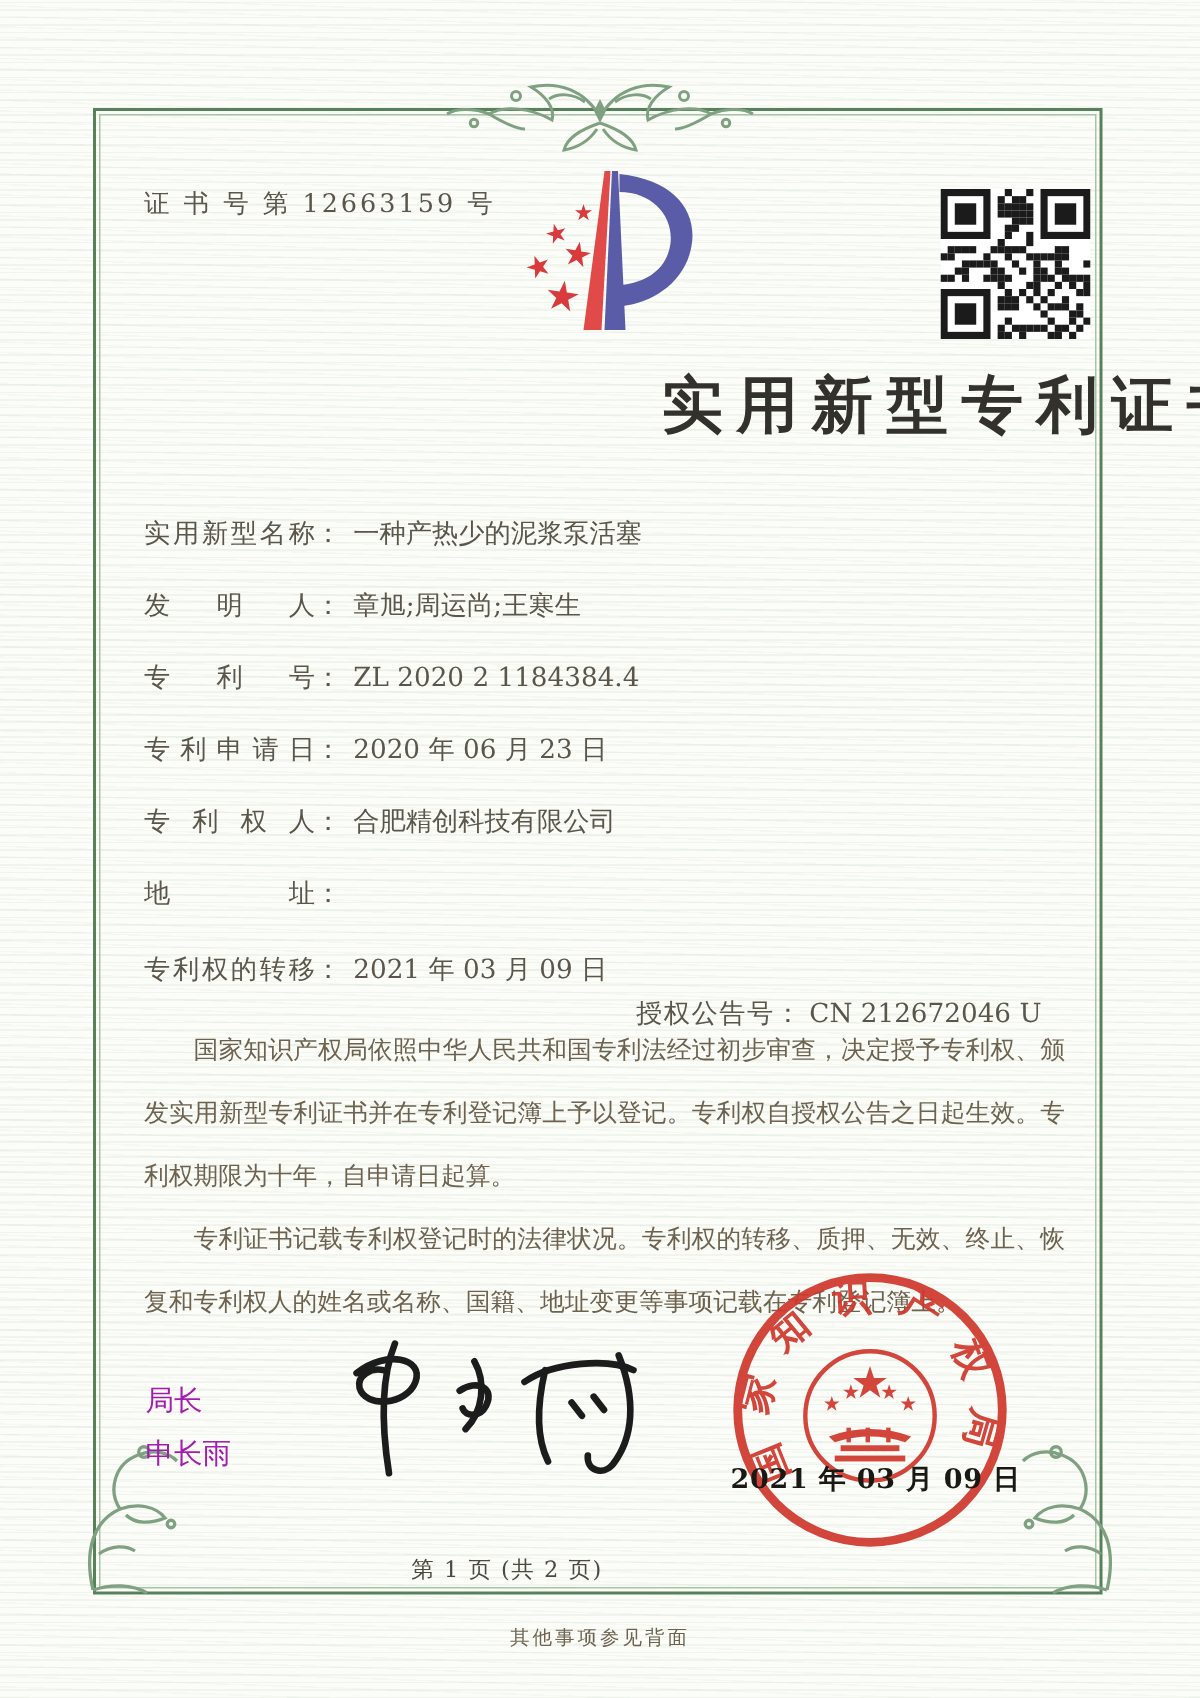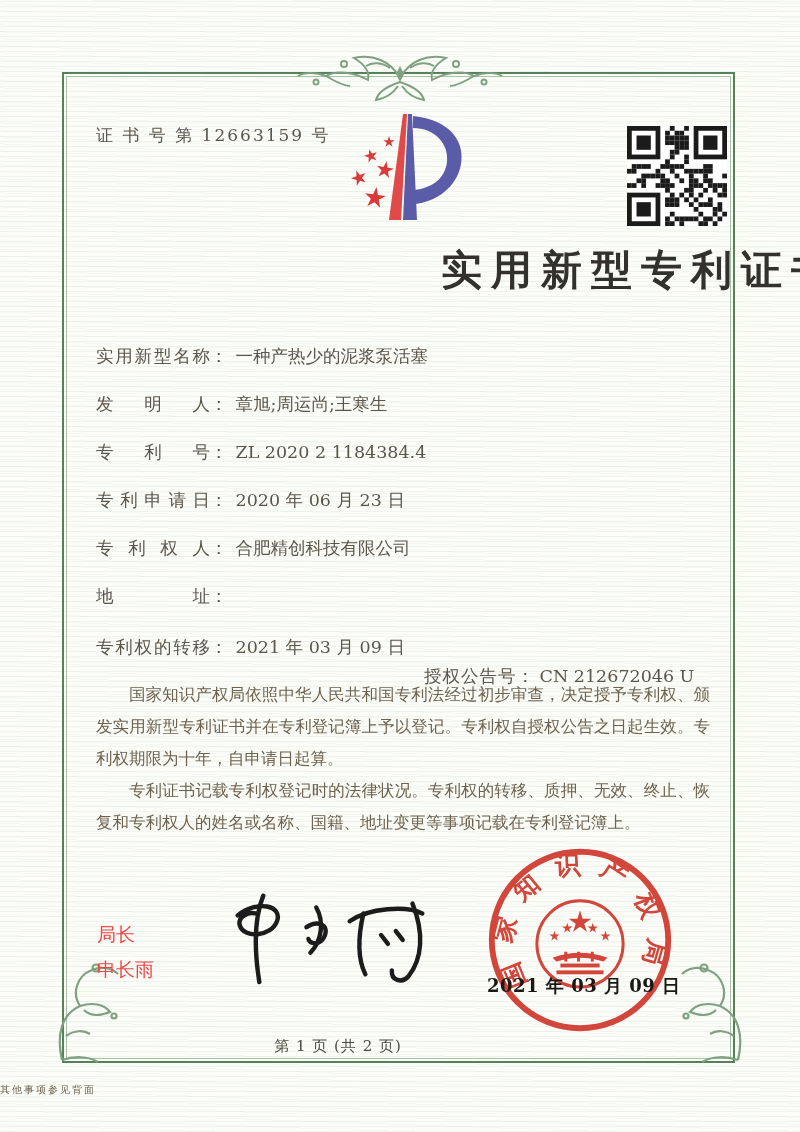--- a/index.html
+++ b/index.html
@@ -56,43 +56,43 @@
     text-align:justify;text-align-last:justify;
   }
   .fcolon{flex:0 0 auto;margin-right:8px;}
   .fvalue{flex:1;max-width:480px;}
   .grant-row{position:relative;margin-top:28px;}
   .grant-right{position:absolute;left:328px;top:0;white-space:nowrap;margin-top:29px;}
   .grant-right .glabel{letter-spacing:1px;}
 
   .paragraphs{
     position:absolute;left:96px;top:679px;width:614px;
-    font-size:16.5px;line-height:32px;color:#6d6250;
+    font-size:16.5px;line-height:42px;color:#6d6250;
     text-align:justify;
   }
   .paragraphs p{margin:0;text-indent:2em;}
 
-  .signer{position:absolute;left:97px;top:917px;font-size:19px;color:#ef4444;line-height:35px;}
+  .signer{position:absolute;left:97px;top:917px;font-size:19px;color:#a21caf;line-height:35px;}
   .signature{position:absolute;left:212px;top:882px;width:238px;height:108px;}
 
   .seal{position:absolute;left:482px;top:842px;width:196px;height:196px;opacity:0.92;}
   .seal-date{
     position:absolute;left:487px;top:974px;width:175px;
     font-size:18px;font-weight:bold;color:#191813;
     letter-spacing:0.5px;white-space:nowrap;
     font-family:"DejaVu Serif","Liberation Serif",serif;
   }
 
   .page-indicator{
     position:absolute;left:0;top:1037px;width:676px;text-align:center;
     font-size:15px;color:#4c4940;letter-spacing:1px;
   }
   .back-note{
-    position:absolute;left:0;top:1083px;width:800px;text-align:left;
-    font-size:10px;color:#6d6250;letter-spacing:2px;
+    position:absolute;left:0;top:1083px;width:800px;text-align:center;
+    font-size:13px;color:#6d6250;letter-spacing:2px;
   }
 </style>
 </head>
 <body>
 
 <div class="page">
 
   <div class="frame"></div>
 
   <svg class="ornament orn-top" viewBox="0 0 280 64">

